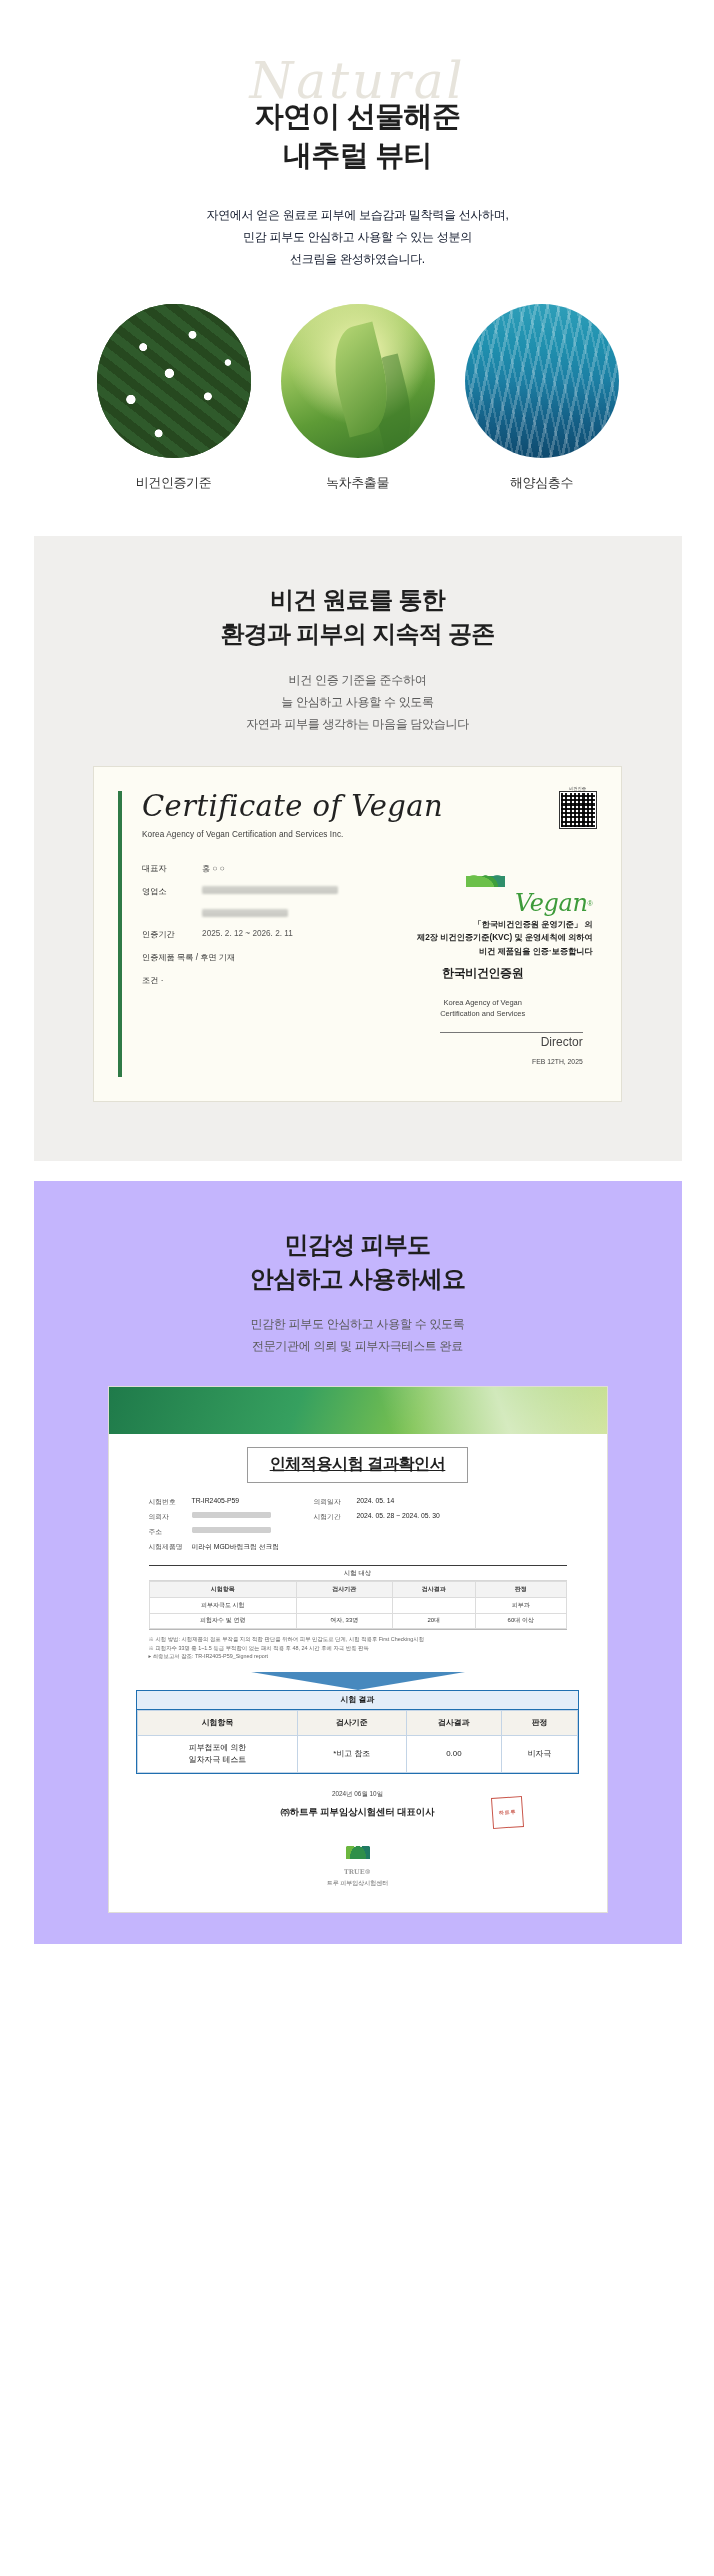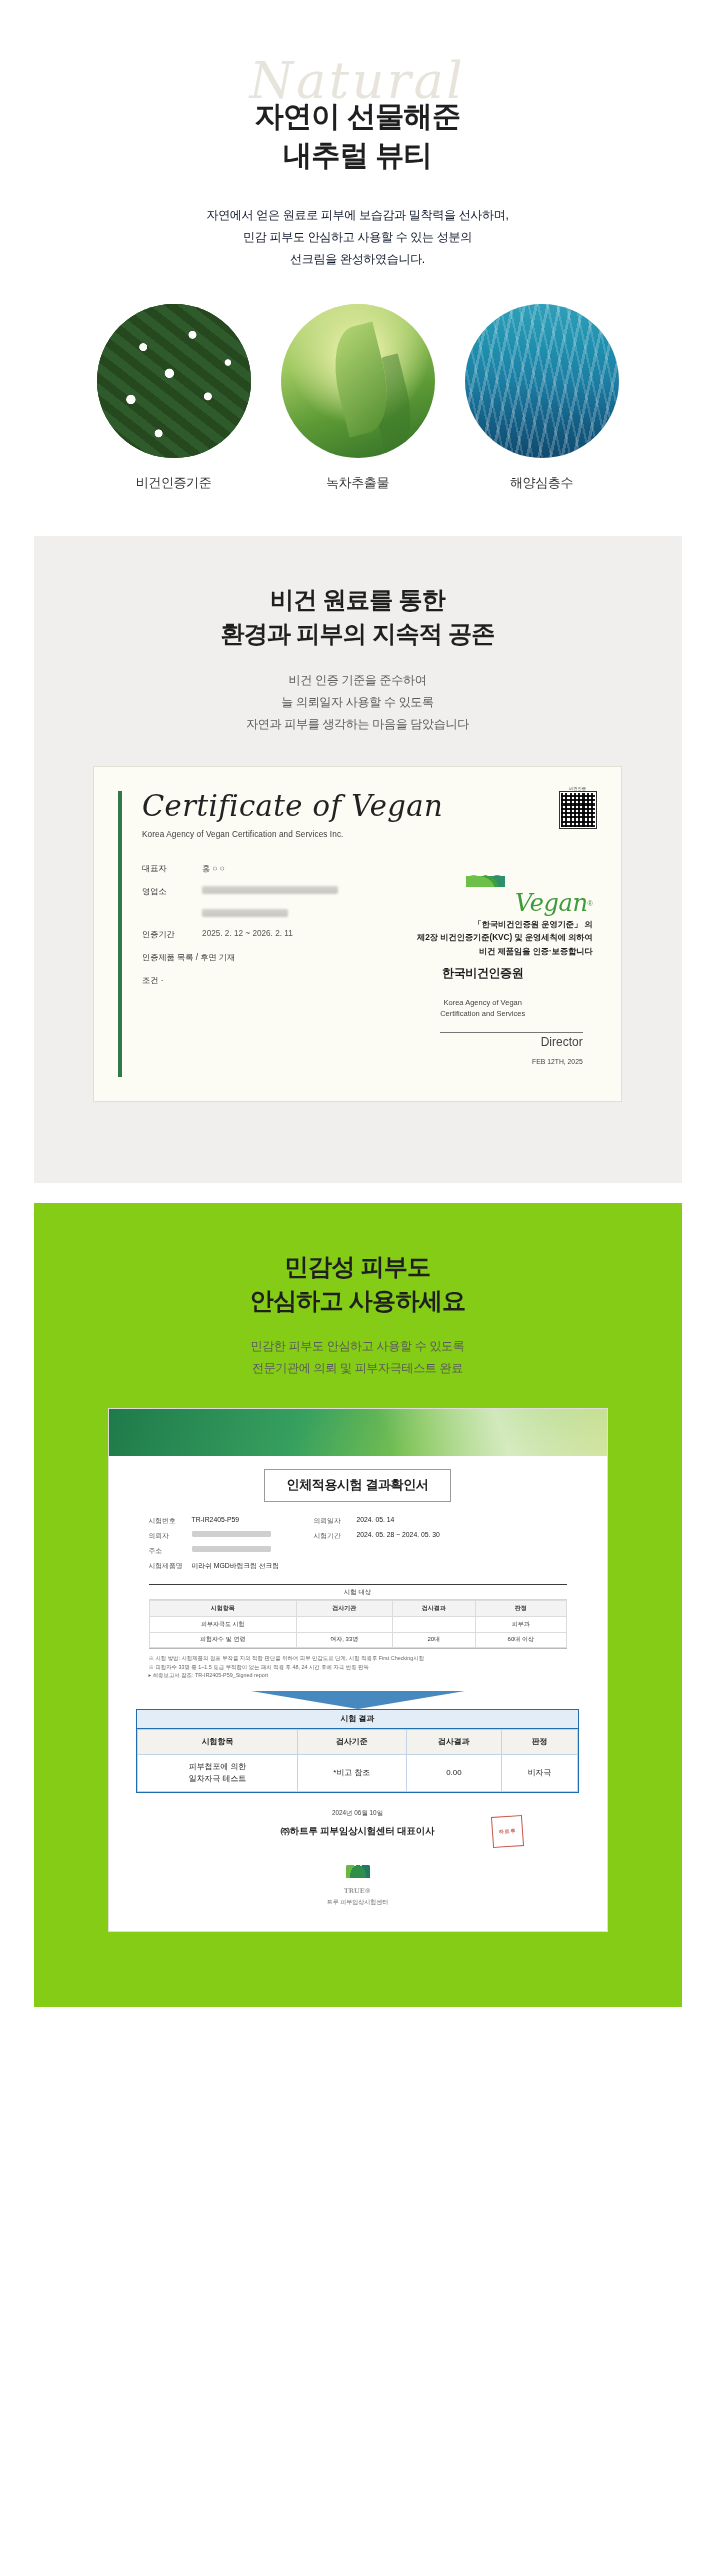--- a/index.html
+++ b/index.html
@@ -110,21 +110,21 @@
     width: 100%; height: 100%;
     background:
       repeating-linear-gradient(102deg, rgba(255,255,255,.22) 0 2.9px, rgba(255,255,255,0) 2.9px 11.4px),
       repeating-linear-gradient(78deg, rgba(255,255,255,.16) 0 2.1px, rgba(255,255,255,0) 2.1px 9.3px),
       linear-gradient(180deg, #2f9fb9 0%, #1f8fae 28%, #1c7ea3 50%, #145f86 76%, #0f4a6e 100%);
   }
 
   
   .sec-vegan {
     background: #f0efed;
-    padding: 47px 0 81px;
+    padding: 47px 0 59px;
     text-align: center;
   }
   .sec-vegan h2 {
     font-size: 24px;
     line-height: 1.4;
     font-weight: 700;
     color: #1f1f1f;
     letter-spacing: -0.7px;
   }
   .sec-vegan .desc {
@@ -248,22 +248,22 @@
     margin-top: 13px;
     border-bottom: 0.7px solid #777;
     width: 143px;
     margin-left: auto;
   }
   .sig-label { text-align: right; font-size: 12px; color: #444; margin-top: 2.1px; width: 143px; margin-left: auto; }
   .cert-date { text-align: right; font-size: 6.8px; color: #444; margin-top: 8.6px; }
 
   
   .sec-sensitive {
-    background: #84cc16;
-    padding: 47px 0 75px;
+    background: #c4b5fd;
+    padding: 47px 0 31px;
     text-align: center;
     border-top: 20px solid #ffffff;
   }
   .sec-sensitive h2 {
     font-size: 24px;
     line-height: 1.4;
     font-weight: 700;
     color: #1f1f1f;
     letter-spacing: -0.7px;
   }
@@ -294,24 +294,25 @@
   .report-head:after {
     content: "";
     position: absolute; inset: 0;
     background: linear-gradient(70deg, rgba(255,255,255,0) 55%, rgba(255,255,255,.55) 78%, rgba(255,255,255,0) 100%);
   }
   .report-title-wrap { text-align: center; margin-top: 13px; }
   .report-title {
     display: inline-block;
     border: 0.7px solid #9a9a9a;
     padding: 6.4px 21.4px;
-    font-size: 13px;
+    font-size: 16px;
     font-weight: 700;
     letter-spacing: -0.4px;
     color: #1f1f1f;
+    text-decoration: underline;
   }
 
   .meta-grid {
     margin: 14.3px 40px 0;
     display: grid;
     grid-template-columns: 43px 122px 43px 122px;
     row-gap: 5px;
     font-size: 6.8px;
     color: #3a3a3a;
   }
@@ -474,21 +475,21 @@
     </div>
   </section>
 
   <section class="sec-vegan">
     <h2>
       <span>비건 원료를 통한</span><br>
       <span>환경과 피부의 지속적 공존</span>
     </h2>
     <p class="desc">
       <span>비건 인증 기준을 준수하여</span><br>
-      <span>늘 의뢰일자 사용할 수 있도록</span><br>
+      <span>늘 안심하고 사용할 수 있도록</span><br>
       <span>자연과 피부를 생각하는 마음을 담았습니다</span>
     </p>
 
     <div class="cert-card">
       <div class="green-bar"></div>
       <div class="cert-inner">
 
         <div class="qr">
           <div class="qr-cap">비건인증</div>
           <div class="qr-box"></div>

